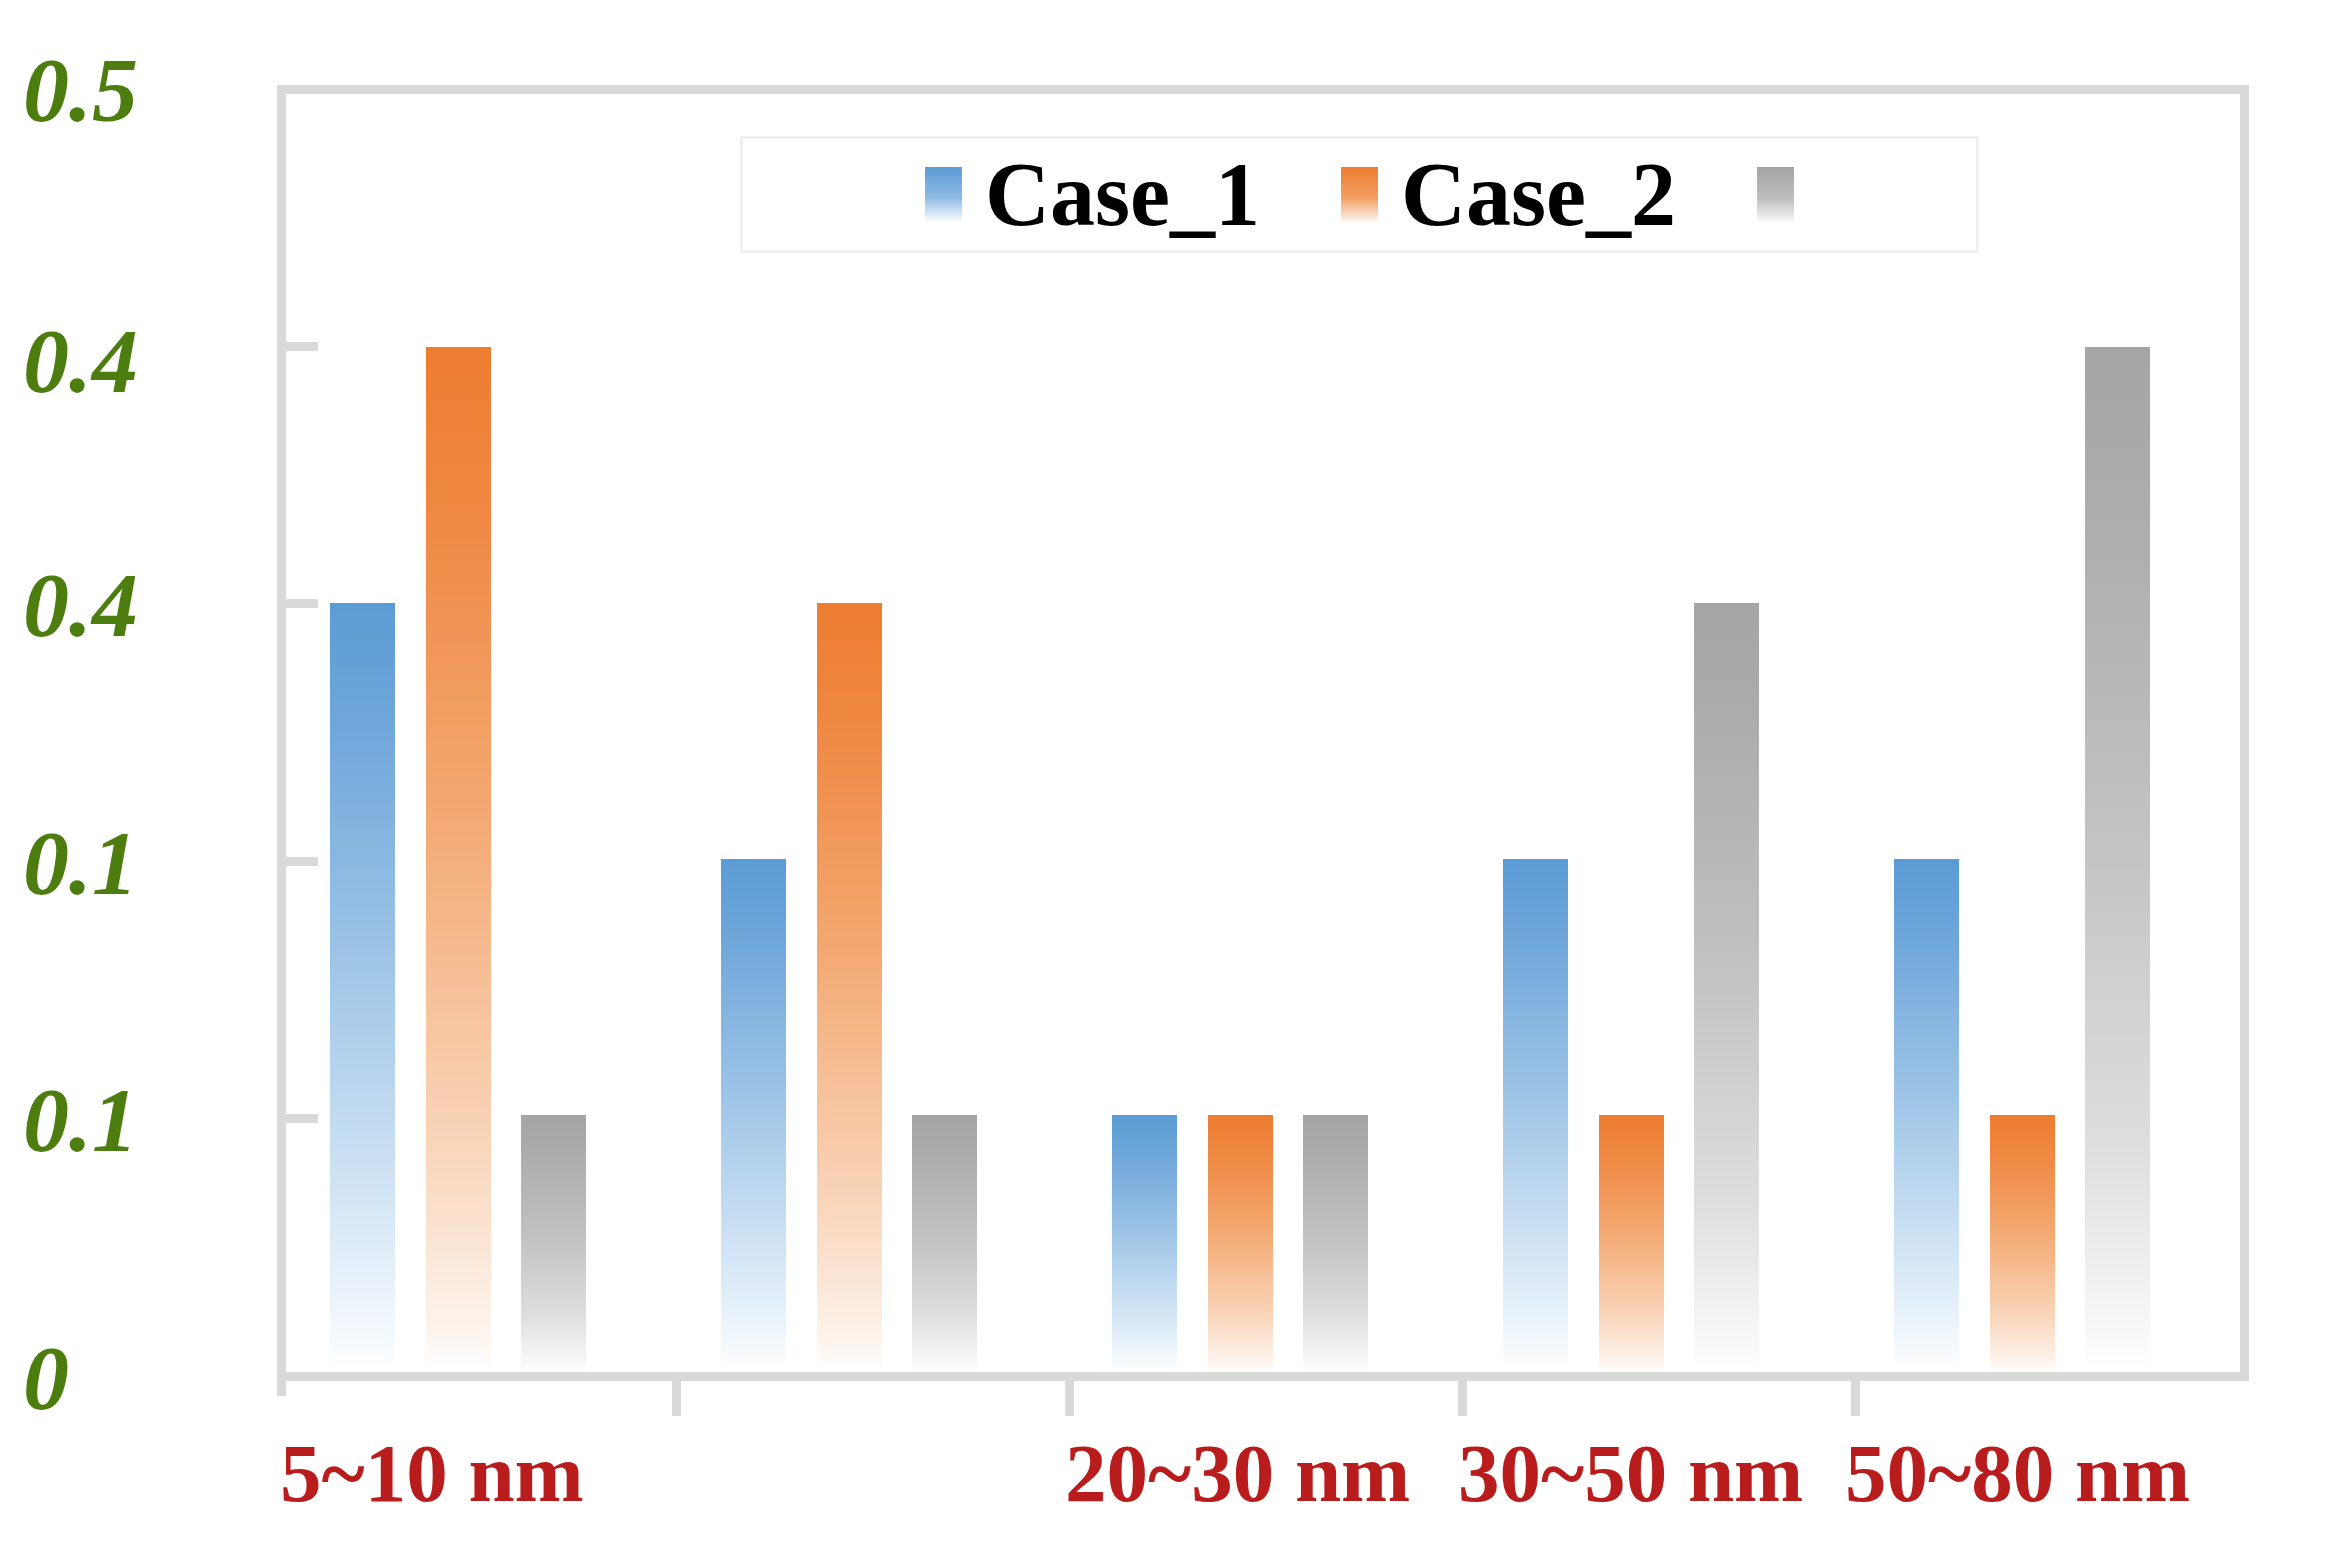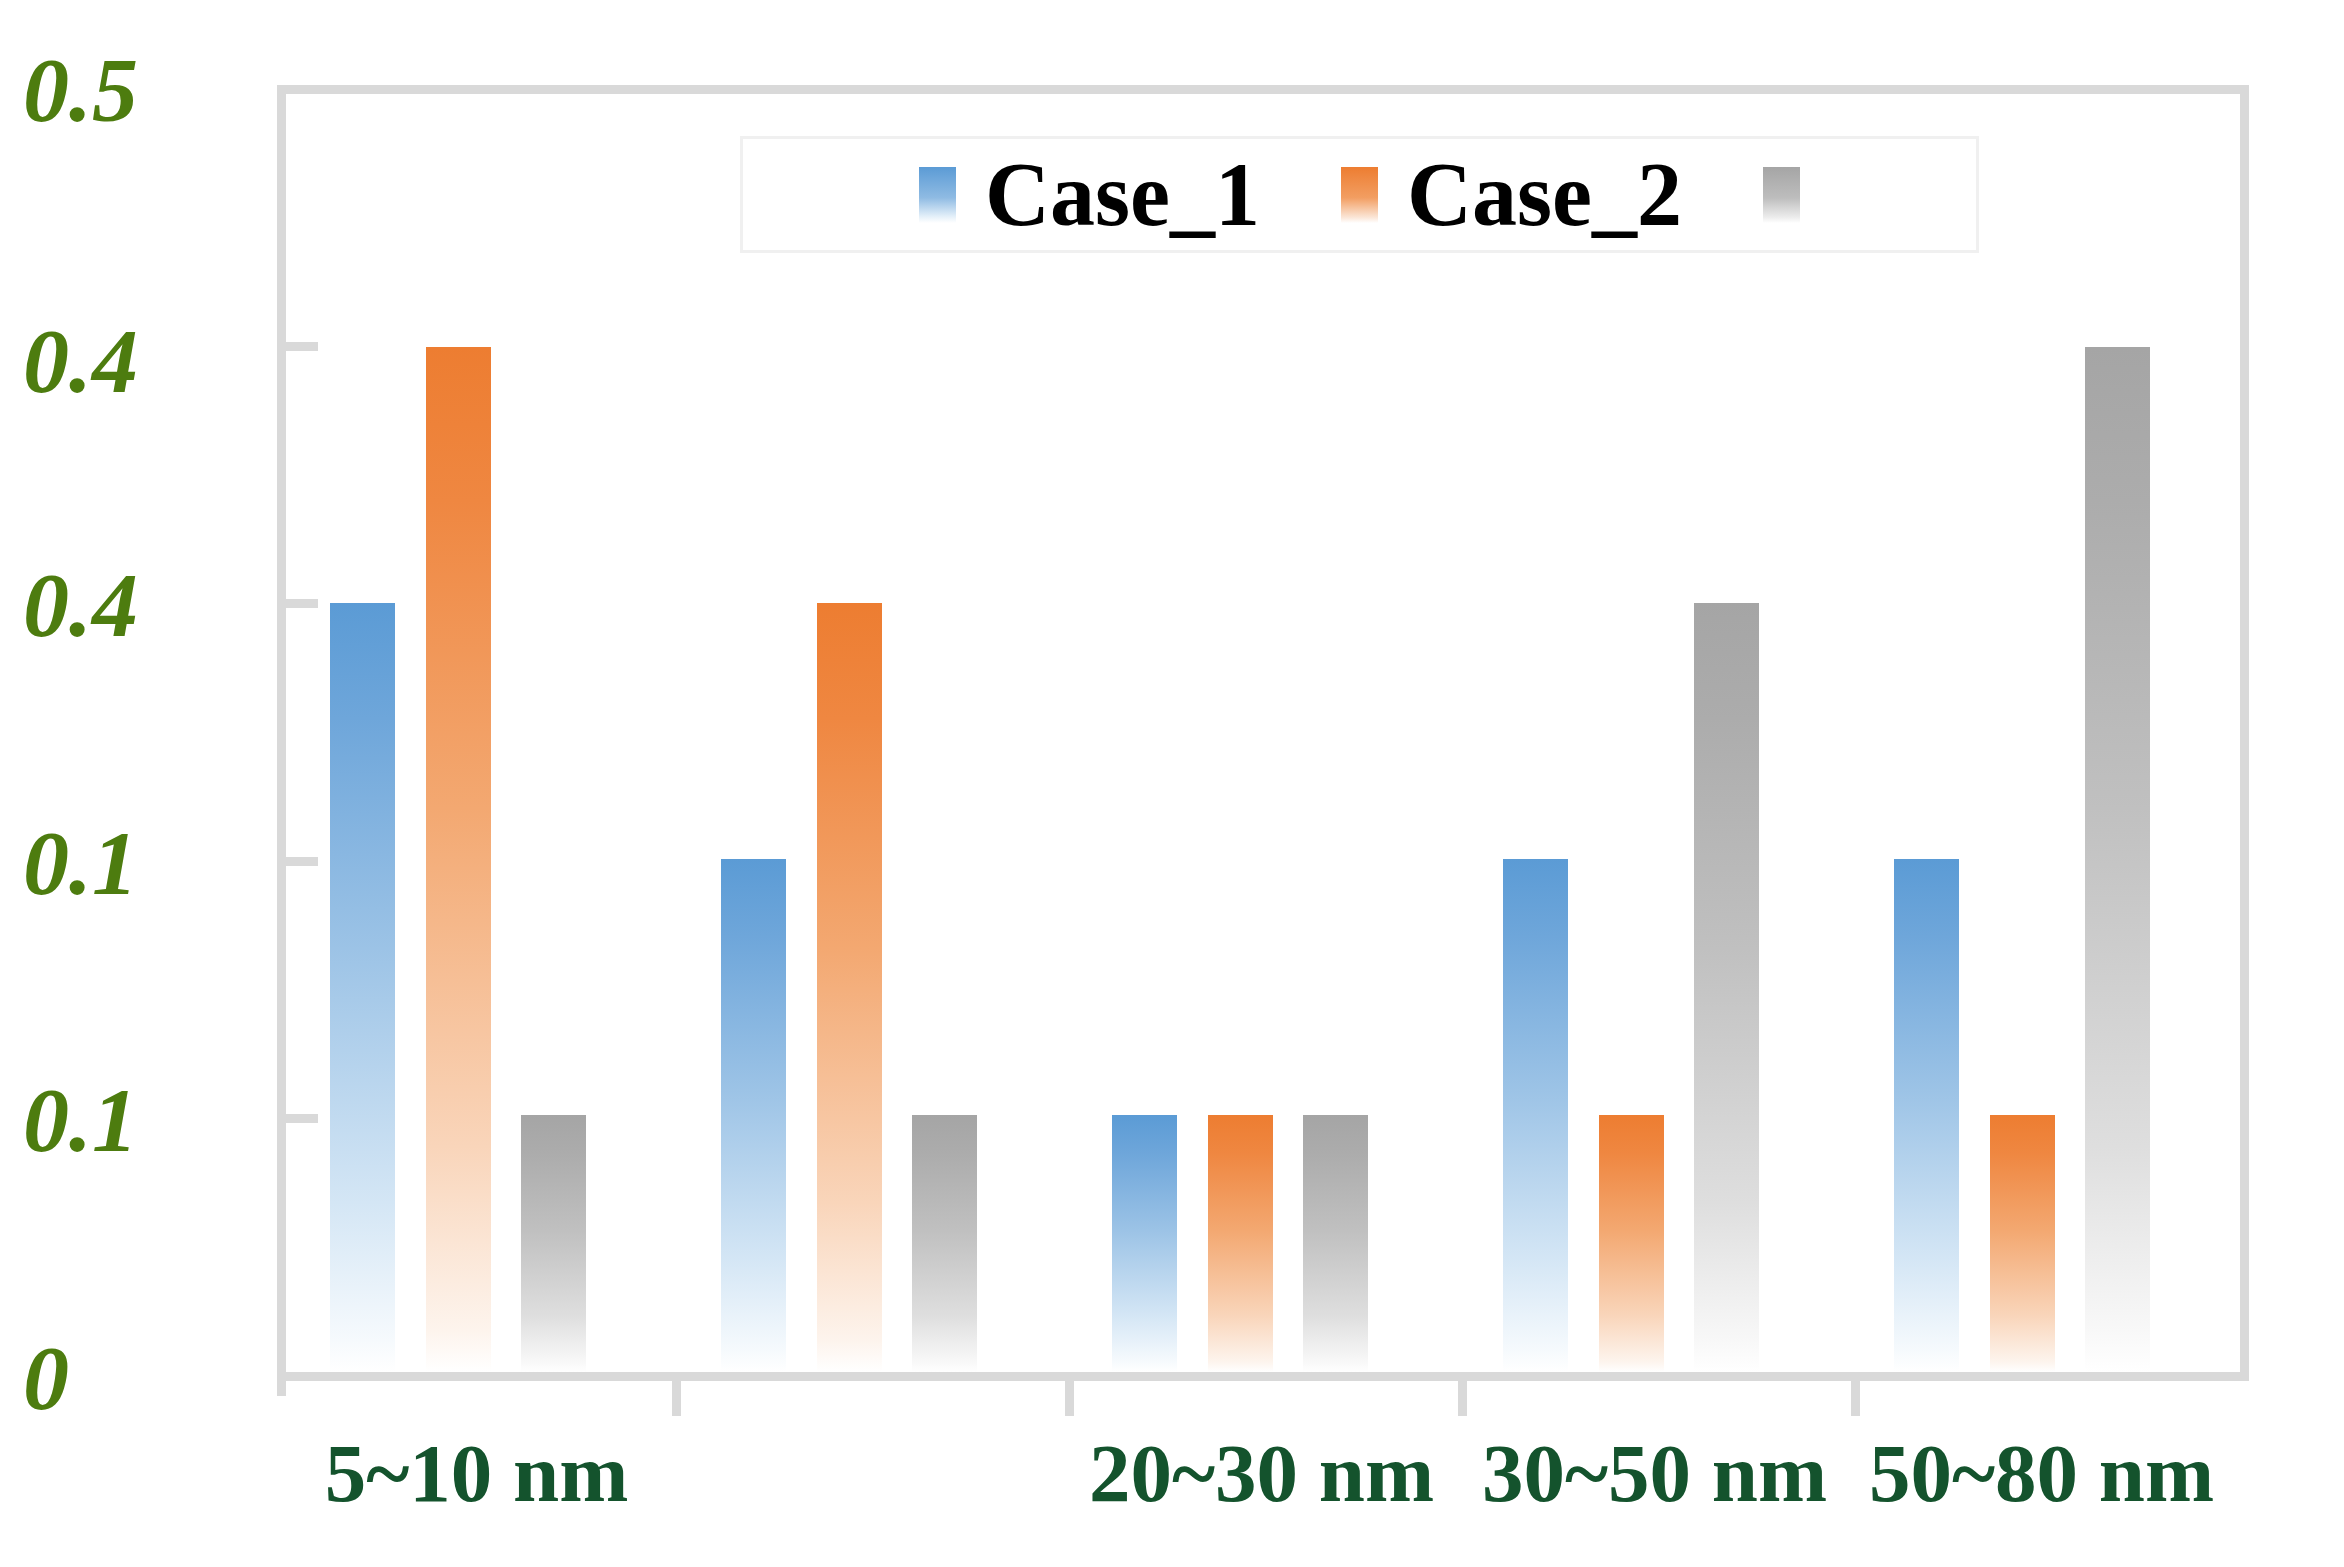--- a/index.html
+++ b/index.html
@@ -103,26 +103,25 @@
     background: linear-gradient(to bottom, #ED7D31 0%, #ef8741 15%, #f3a871 45%, #f9d5ba 78%, #fdf4ed 96%, #ffffff 100%);
   }
   .bar.series-2 {
     background: linear-gradient(to bottom, #A5A5A5 0%, #acacac 15%, #c0c0c0 45%, #dedede 78%, #f8f8f8 96%, #ffffff 100%);
   }
 
   
   .x-cat-label {
     position: absolute;
     top: 1425px;
-    text-align: center;
     font-family: "Liberation Serif", "DejaVu Serif", serif;
     font-weight: bold;
     font-size: 83px;
     line-height: 96px;
-    color: #14532d;
+    color: #b91c1c;
     white-space: nowrap;
   }
 
   
   #legend {
     position: absolute;
     left: 740px;
     top: 136px;
     width: 1239px;
     height: 117px;
@@ -130,21 +129,21 @@
     border: 3.8px solid #f0f0f0;
     box-sizing: border-box;
     display: flex;
     align-items: center;
     justify-content: center;
     gap: 81px;
   }
   .legend-item {
     display: flex;
     align-items: center;
-    gap: 29px;
+    gap: 23px;
   }
   .legend-swatch {
     width: 37px;
     height: 56px;
     flex: none;
   }
   .legend-swatch.series-0 {
     background: linear-gradient(to bottom, #5B9BD5 0%, #8fbbe3 55%, #e8f2fa 90%, #ffffff 100%);
   }
   .legend-swatch.series-1 {

